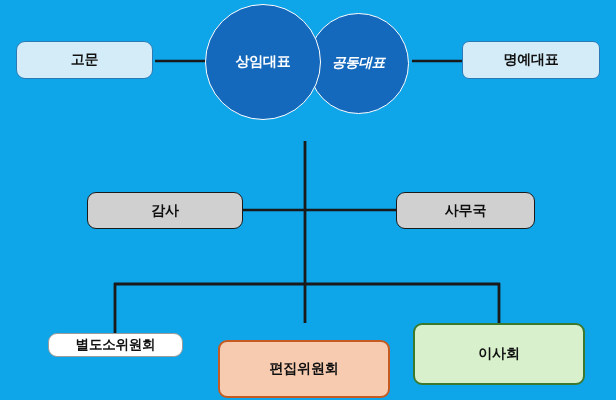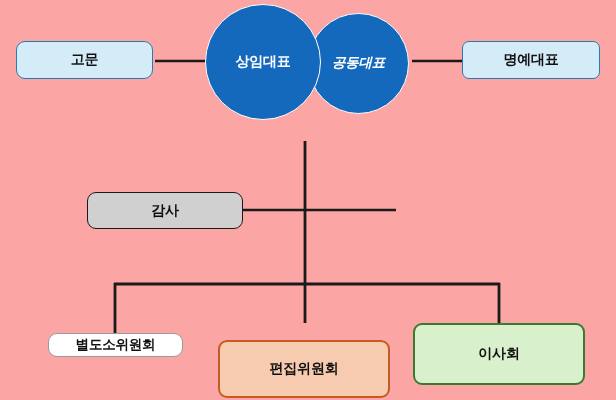--- a/index.html
+++ b/index.html
@@ -8,21 +8,21 @@
     padding: 0;
     background: #ffffff;
   }
   body {
     font-family: "Liberation Sans", "DejaVu Sans", sans-serif;
   }
   #chart-root {
     position: relative;
     width: 616px;
     height: 400px;
-    background: #fca5a5;
+    background: #0ea5e9;
     overflow: hidden;
   }
   #connector-layer {
     position: absolute;
     left: 0;
     top: 0;
     width: 616px;
     height: 400px;
     pointer-events: none;
   }
@@ -179,20 +179,23 @@
   </div>
 
   <div class="node box box-blue" id="node-honorary-rep">
     <span>명예대표</span>
   </div>
 
   <div class="node box box-gray" id="node-auditor">
     <span>감사</span>
   </div>
 
+  <div class="node box box-gray" id="node-secretariat">
+    <span>사무국</span>
+  </div>
 
   <div class="node box box-white" id="node-subcommittee">
     <span>별도소위원회</span>
   </div>
 
   <div class="node box box-peach" id="node-editorial">
     <span>편집위원회</span>
   </div>
 
   <div class="node box box-green" id="node-board">

